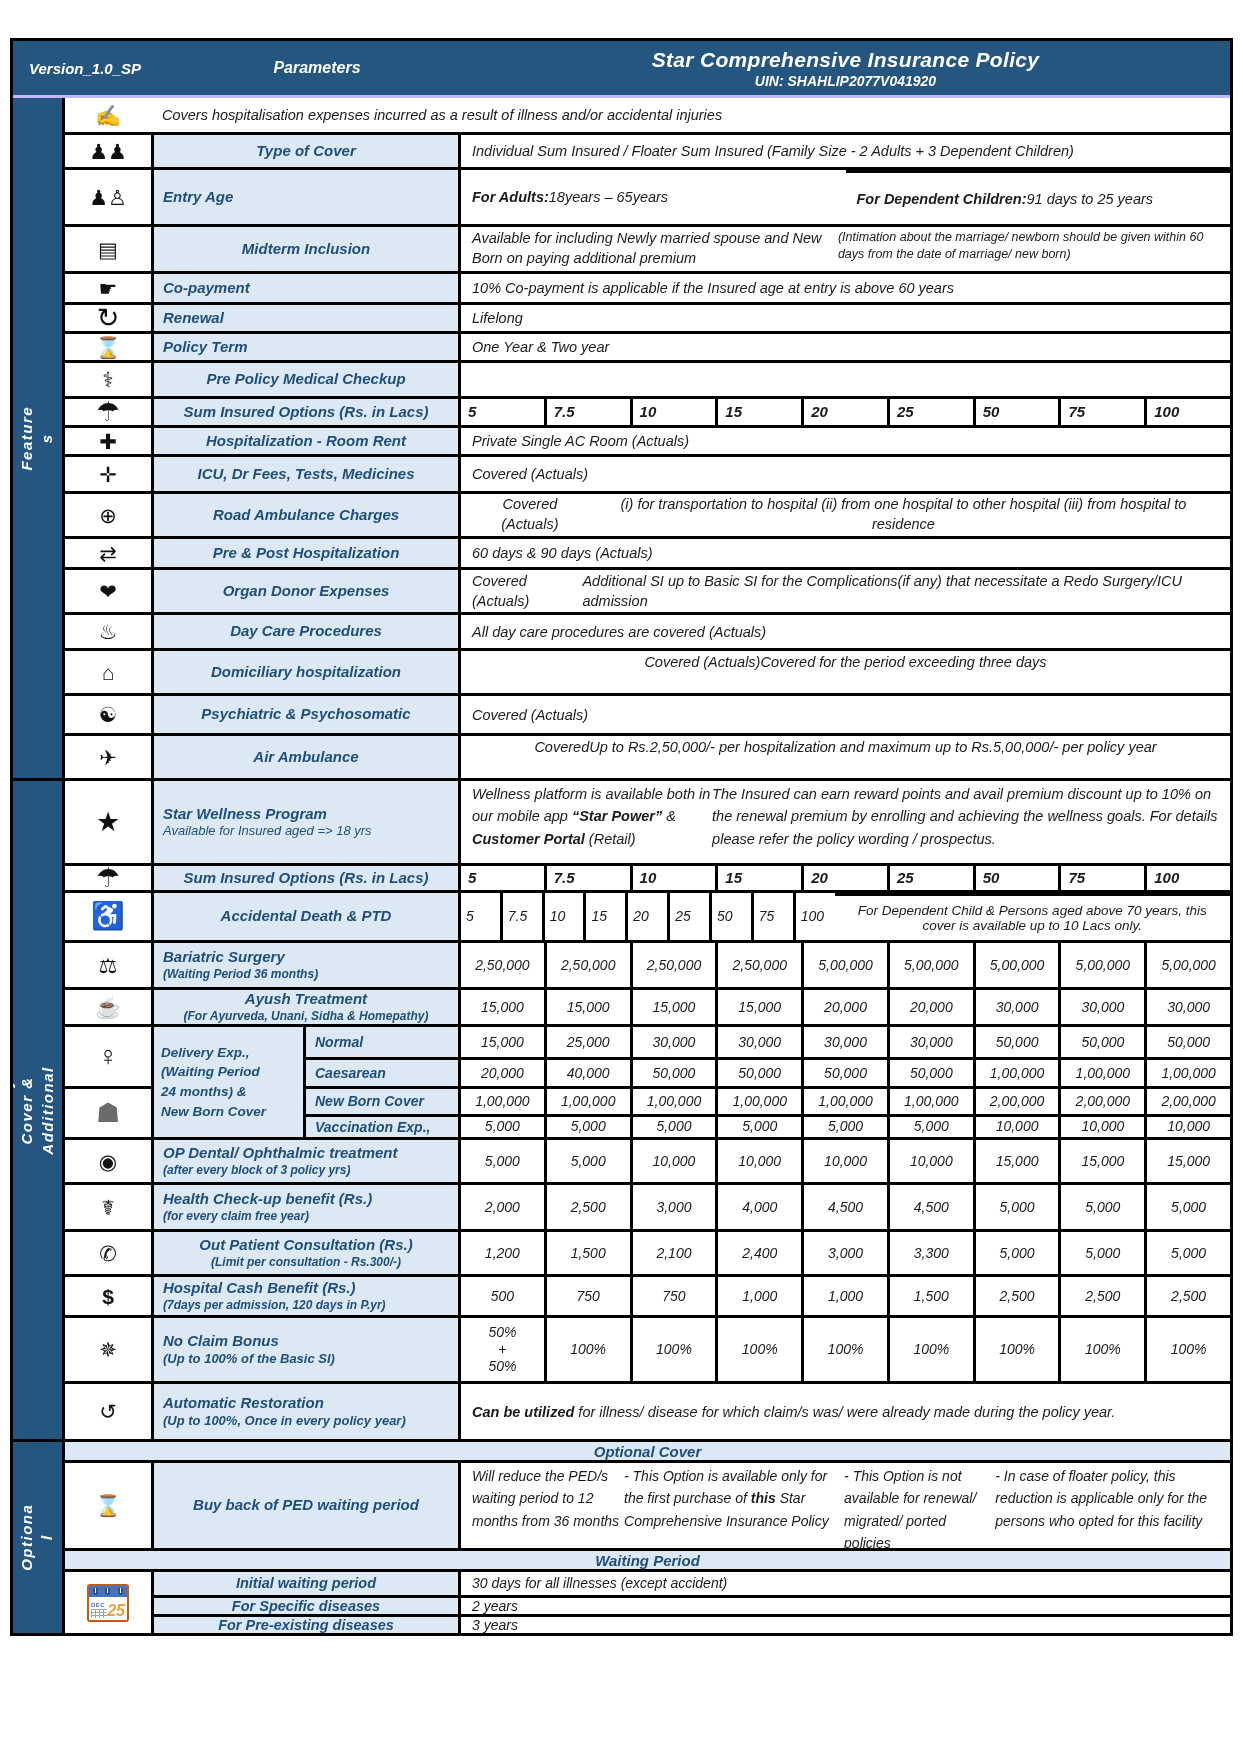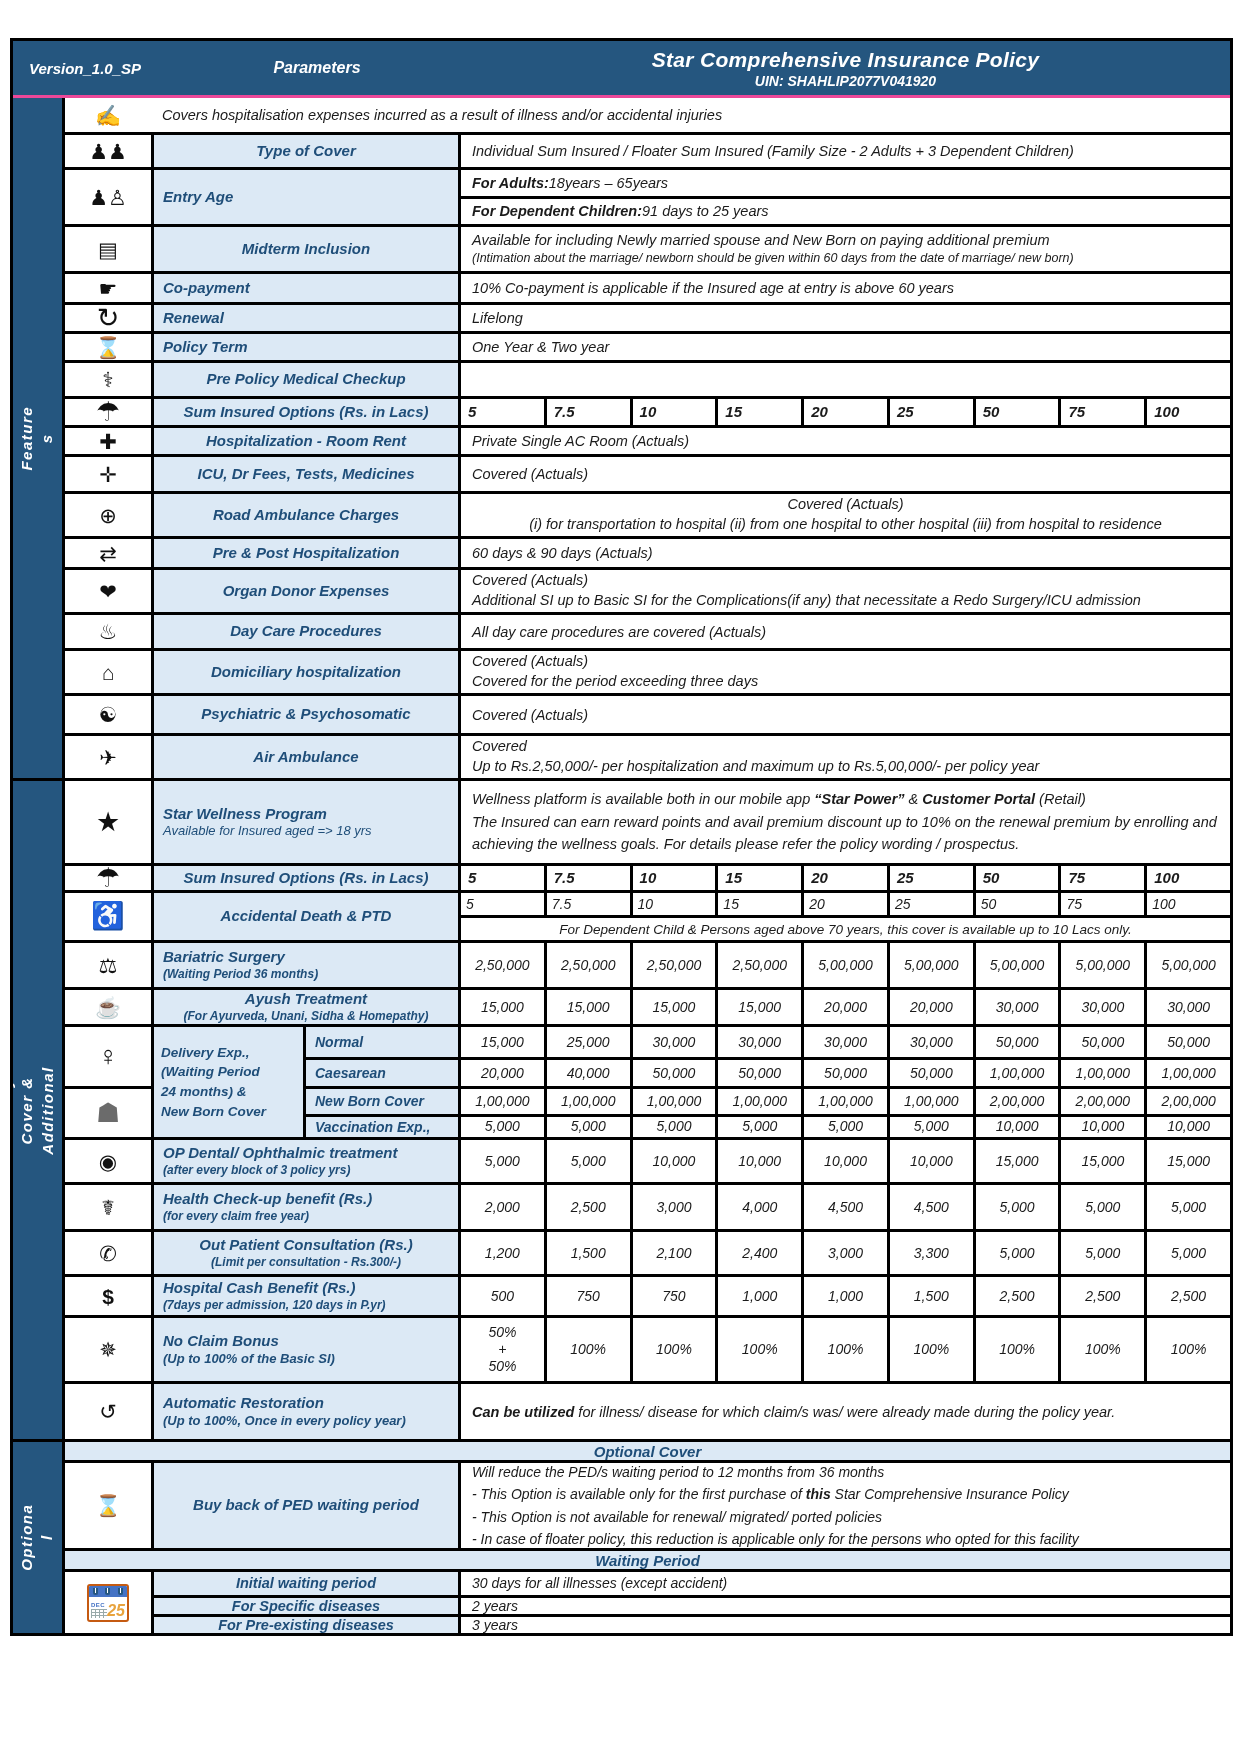--- a/index.html
+++ b/index.html
@@ -1,44 +1,44 @@
 <!DOCTYPE html>
 <html><head>
 <meta charset="utf-8">
 <style>
 *{margin:0;padding:0;box-sizing:border-box}
 html,body{background:#fff;font-family:"Liberation Sans",sans-serif}
 .page{position:relative;width:1243px;height:1756px;background:#fff;overflow:hidden}
 .tbl{position:absolute;left:10px;top:38px;width:1223px;border:3px solid #000;background:#fff}
-.hdr{height:57px;background:#25567f;display:flex;color:#fff;font-style:italic;font-weight:bold;border-bottom:3px solid #ec4899}
+.hdr{height:57px;background:#25567f;display:flex;color:#fff;font-style:italic;font-weight:bold;border-bottom:3px solid #c4b5fd}
 .hv{width:160px;display:flex;align-items:center;padding-left:16px;font-size:15px}
 .hp{width:288px;display:flex;align-items:center;justify-content:center;font-size:16px}
 .ht{flex:1;display:flex;flex-direction:column;align-items:center;justify-content:center}
 .t1{font-size:21px;letter-spacing:.3px}
 .t2{font-size:14px;margin-top:1px}
 .body{display:flex}
 .side{width:52px;background:#25567f;border-right:3px solid #000;display:flex;flex-direction:column}
 .sidesec{display:flex;align-items:center;justify-content:center;overflow:hidden}
 .sidesec+.sidesec{border-top:3px solid #000}
 .sidesec span{transform:rotate(-90deg);color:#fff;font-weight:bold;font-style:italic;font-size:15px;letter-spacing:1.5px;white-space:pre-line;text-align:center;line-height:1.35}
 .rows{flex:1;display:flex;flex-direction:column}
 .rows>*+*{border-top:3px solid #000}
 .row,.grp{display:flex;background:#fff}
 .icell{width:86px;flex-shrink:0;display:flex;align-items:center;justify-content:center;font-size:27px;color:#111;line-height:1}
 .icell.sm{font-size:21px}
 .lcell{width:310px;flex-shrink:0;border-left:3px solid #000;border-right:3px solid #000;background:#dce9f5;color:#1f4e79;font-weight:bold;font-style:italic;font-size:15px;display:flex;flex-direction:column;justify-content:center;padding:2px 9px;line-height:1.25}
 .lcell.c{align-items:center;text-align:center}
 .sub{font-size:12px;font-weight:bold}
 .sub2{font-size:13px;font-weight:normal}
 .vcell{flex:1;display:flex;align-items:center;padding:0 11px;font-style:italic;font-size:14.5px;color:#1b1b1b}
-.vcell.stack{flex-direction:column;align-items:flex-start;justify-content:center;padding:2px 11px;line-height:1.35}
+.vcell.stack{flex-direction:row;align-items:flex-start;justify-content:center;padding:2px 11px;line-height:1.35}
 .vcell.cstack{align-items:center;text-align:center}
 .vcell.nopad{padding:0}
 .small{font-size:12.5px}
-.subcol{flex:1;display:flex;flex-direction:column}
+.subcol{flex:1;display:flex;flex-direction:row}
 .subrow{flex:1;display:flex;align-items:center;padding:0 11px;font-style:italic;font-size:14.5px;color:#1b1b1b}
 .subrow+.subrow{border-top:3px solid #000}
 .subrow.nop{padding:0}
 .subrow.note{justify-content:center;font-size:13.5px;text-align:center}
 .cells{display:flex;width:100%;align-self:stretch}
 .gcell{flex:1;display:flex;align-items:center;justify-content:center;border-left:3px solid #000;font-style:italic;font-size:14px;white-space:pre-line;text-align:center;color:#1b1b1b;line-height:1.2;padding:1px 2px}
 .cells .gcell:first-child{border-left:none}
 .cells.head .gcell{justify-content:flex-start;padding-left:7px;font-weight:bold;font-size:15px;text-align:left}
 .cells.lalign .gcell{justify-content:flex-start;padding-left:5px;text-align:left}
 .band{display:flex;align-items:center;justify-content:center;background:#dce9f5;color:#1f4e79;font-weight:bold;font-style:italic;font-size:15px}

